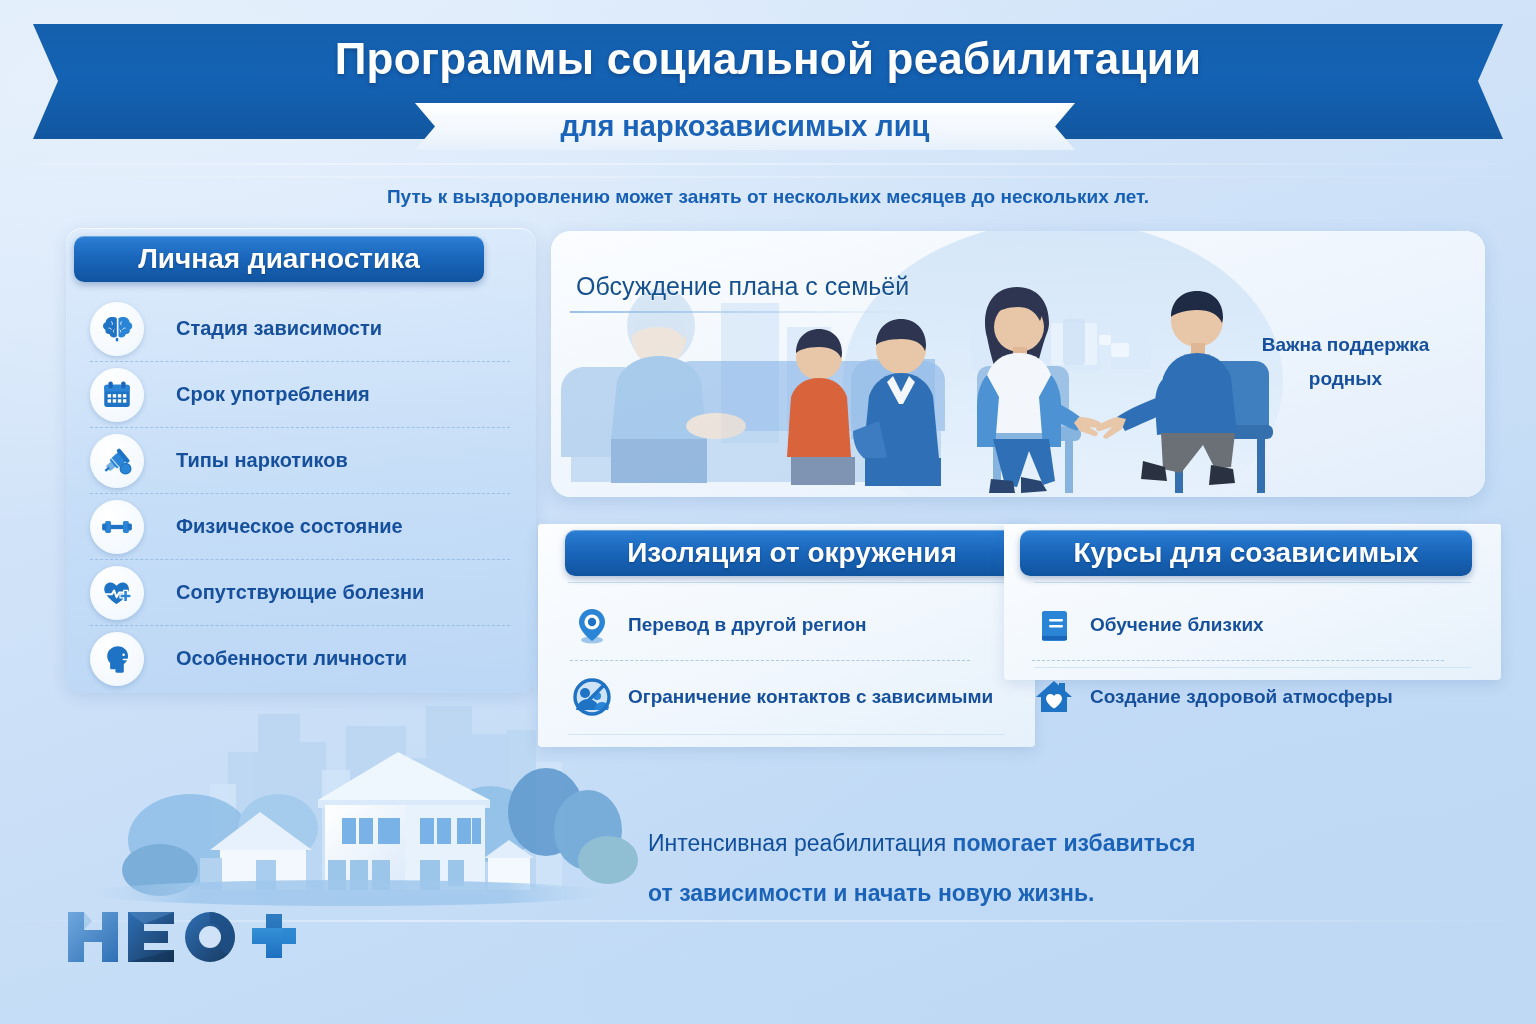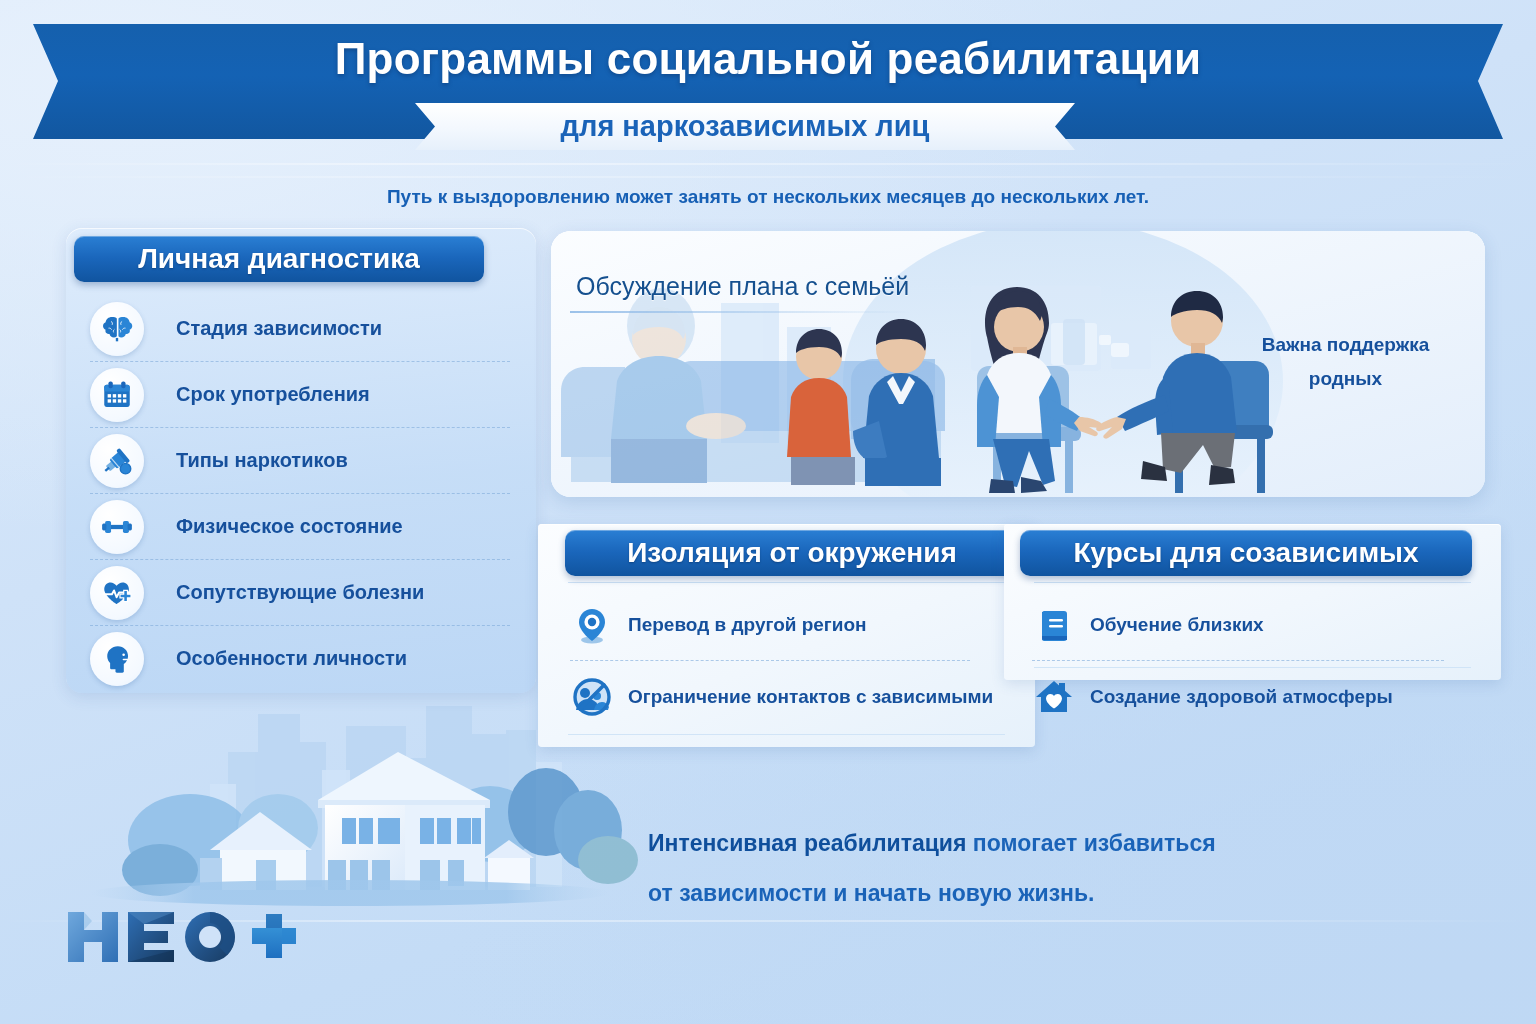--- a/index.html
+++ b/index.html
@@ -126,21 +126,21 @@
   .crow.r1{top:66px;border-bottom:1px dashed rgba(125,170,218,.6);}
   .crow.r2{top:138px;}
   .card-toprule{position:absolute;left:30px;right:30px;top:58px;height:1px;background:rgba(200,222,244,.9);}
   .card-botrule{position:absolute;left:30px;right:30px;bottom:12px;height:1px;background:rgba(205,226,246,.9);}
 
   
   .footer-text{
     position:absolute;left:648px;top:818px;width:760px;
     color:#1a63b8;font-size:23px;line-height:50px;font-weight:600;
   }
-  .footer-text b{color:#0f4f9c;font-weight:bold;text-align:center;}
+  .footer-text b{color:#0f4f9c;font-weight:normal;text-align:center;}
 
   
   .logo{position:absolute;left:62px;top:906px;width:250px;height:62px;}
 
   
   .scenery{position:absolute;left:60px;top:700px;width:580px;height:215px;}
 </style>
 </head>
 <body>
 

